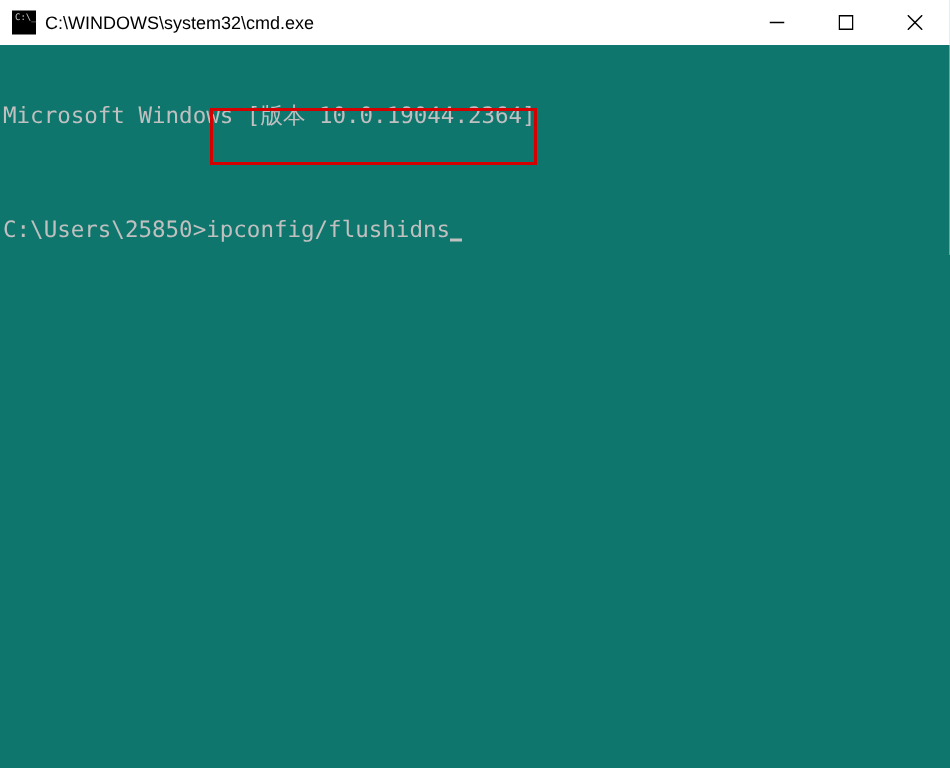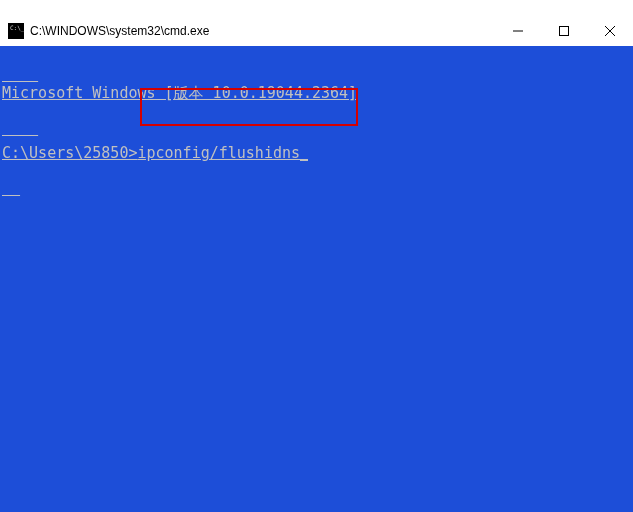--- a/index.html
+++ b/index.html
@@ -20,21 +20,20 @@
       background: #fff;
       position: relative;
     }
     .titlebar {
       height: 30px;
       background: #fff;
       display: flex;
       align-items: center;
       border-bottom: 0;
       position: relative;
-      margin-top: 16px;
     }
     .title-icon {
       width: 16px;
       height: 16px;
       margin-left: 8px;
       margin-right: 6px;
       background: #000;
       position: relative;
       display: inline-block;
     }
@@ -71,35 +70,34 @@
     .win-btn svg {
       width: 10px;
       height: 10px;
     }
     .terminal {
       position: absolute;
       top: 30px;
       left: 0;
       right: 0;
       bottom: 0;
-      background: #1d4ed8;
+      background: #0f766e;
       padding: 2px 2px;
       font-family: "NSimSun", "SimSun", "Consolas", monospace;
       font-size: 15px;
       line-height: 18px;
       color: #c0c0c0;
       white-space: pre;
       overflow: hidden;
-      text-decoration: underline;
     }
     .terminal .line {
       white-space: pre;
     }
     .prompt-line {
-      margin-top: 6px;
+      margin-top: 22px;
       position: relative;
     }
     .cursor {
       display: inline-block;
       width: 8px;
       height: 2px;
       background: #c0c0c0;
       vertical-align: bottom;
       margin-bottom: 1px;
     }

